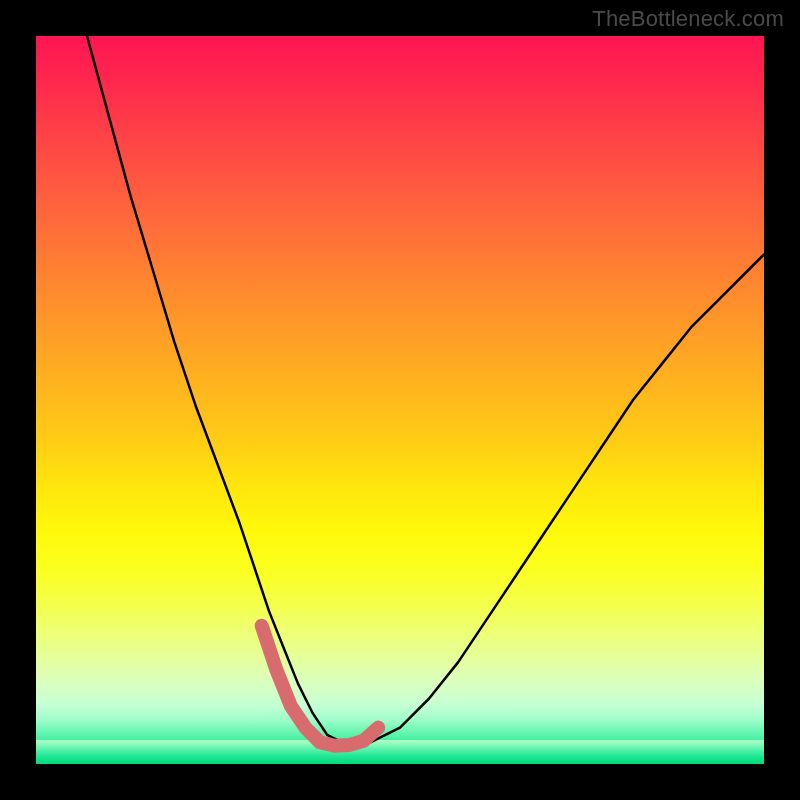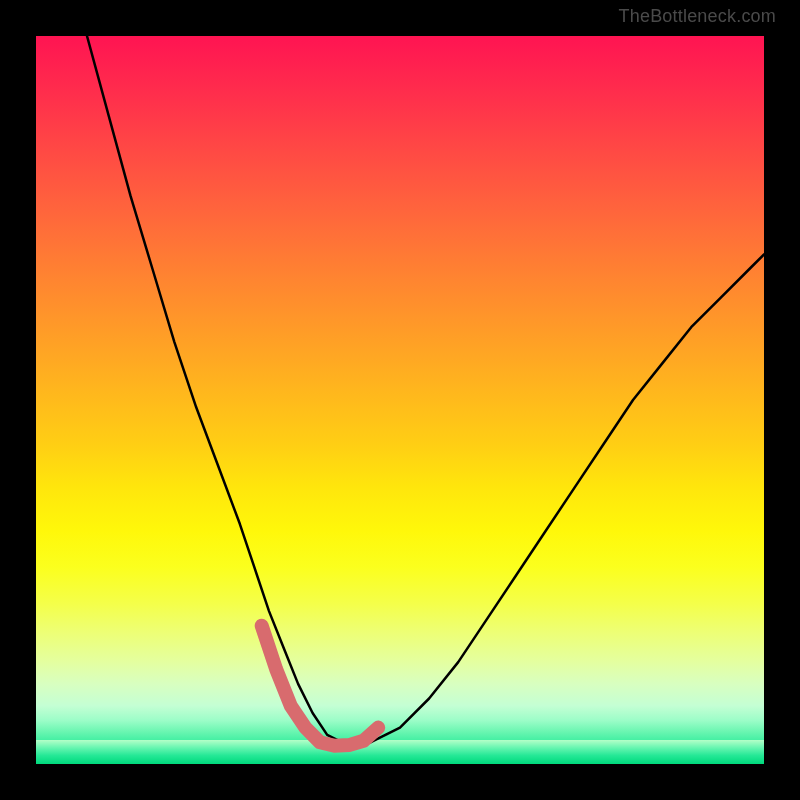--- a/index.html
+++ b/index.html
@@ -12,23 +12,23 @@
   }
   .outer {
     position: relative;
     width: 800px;
     height: 800px;
     background: #000;
   }
   .watermark {
     position: absolute;
     top: 6px;
-    right: 24px;
+    right: 16px;
     color: #4a4a4a;
-    font-size: 18px;
+    font-size: 22px;
     font-weight: 500;
     letter-spacing: 0.2px;
     z-index: 5;
   }
   .plot {
     position: absolute;
     left: 36px;
     top: 36px;
     width: 728px;
     height: 728px;

